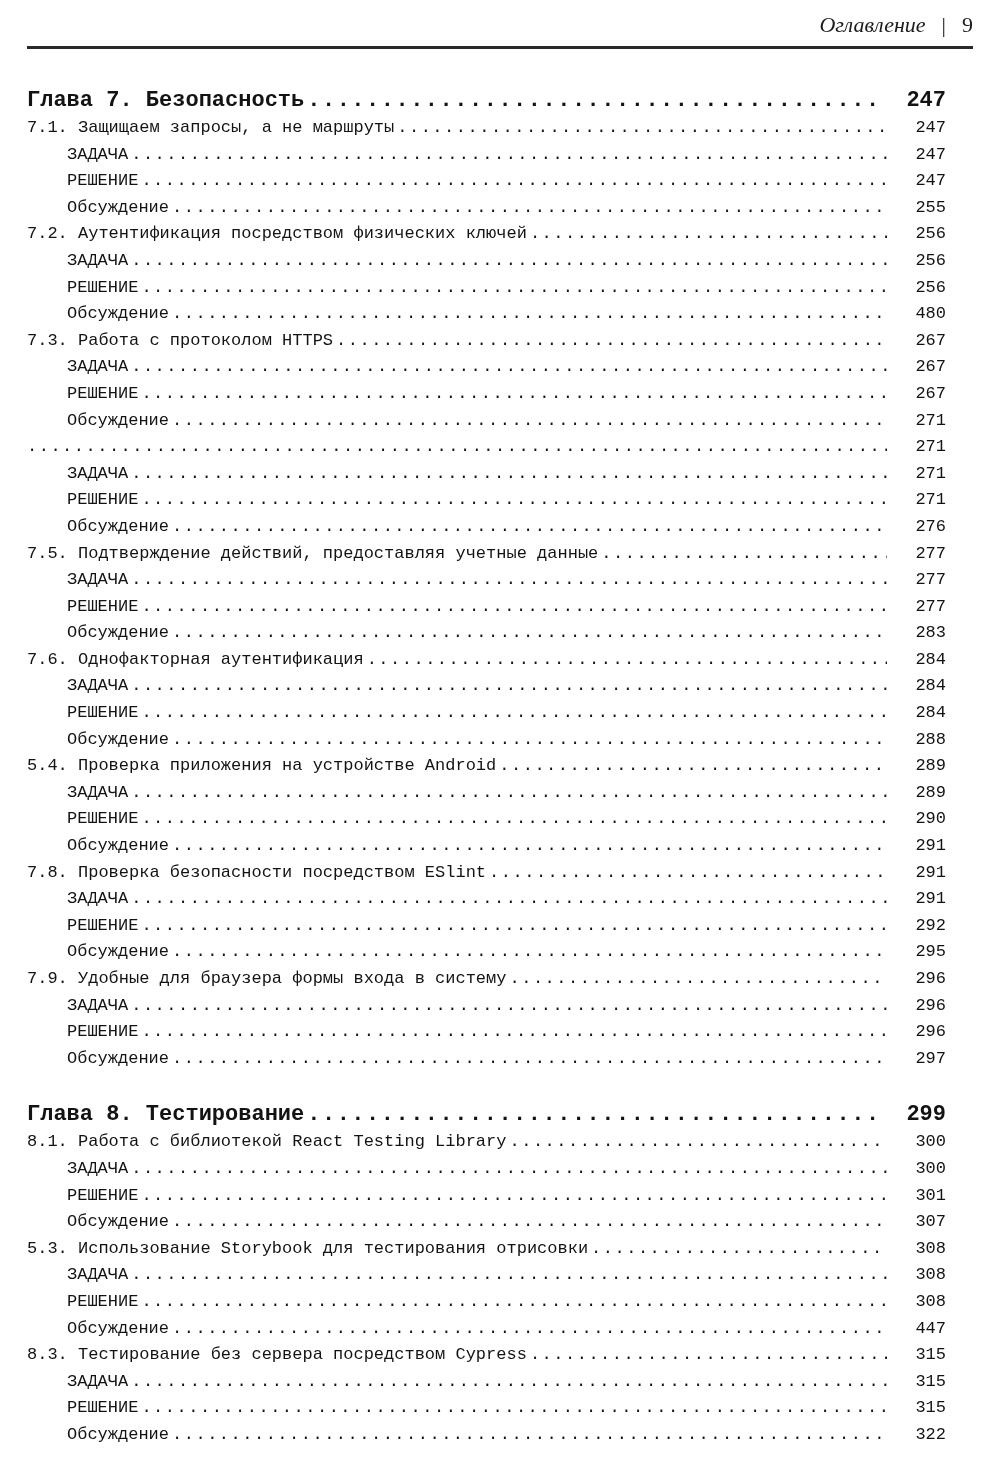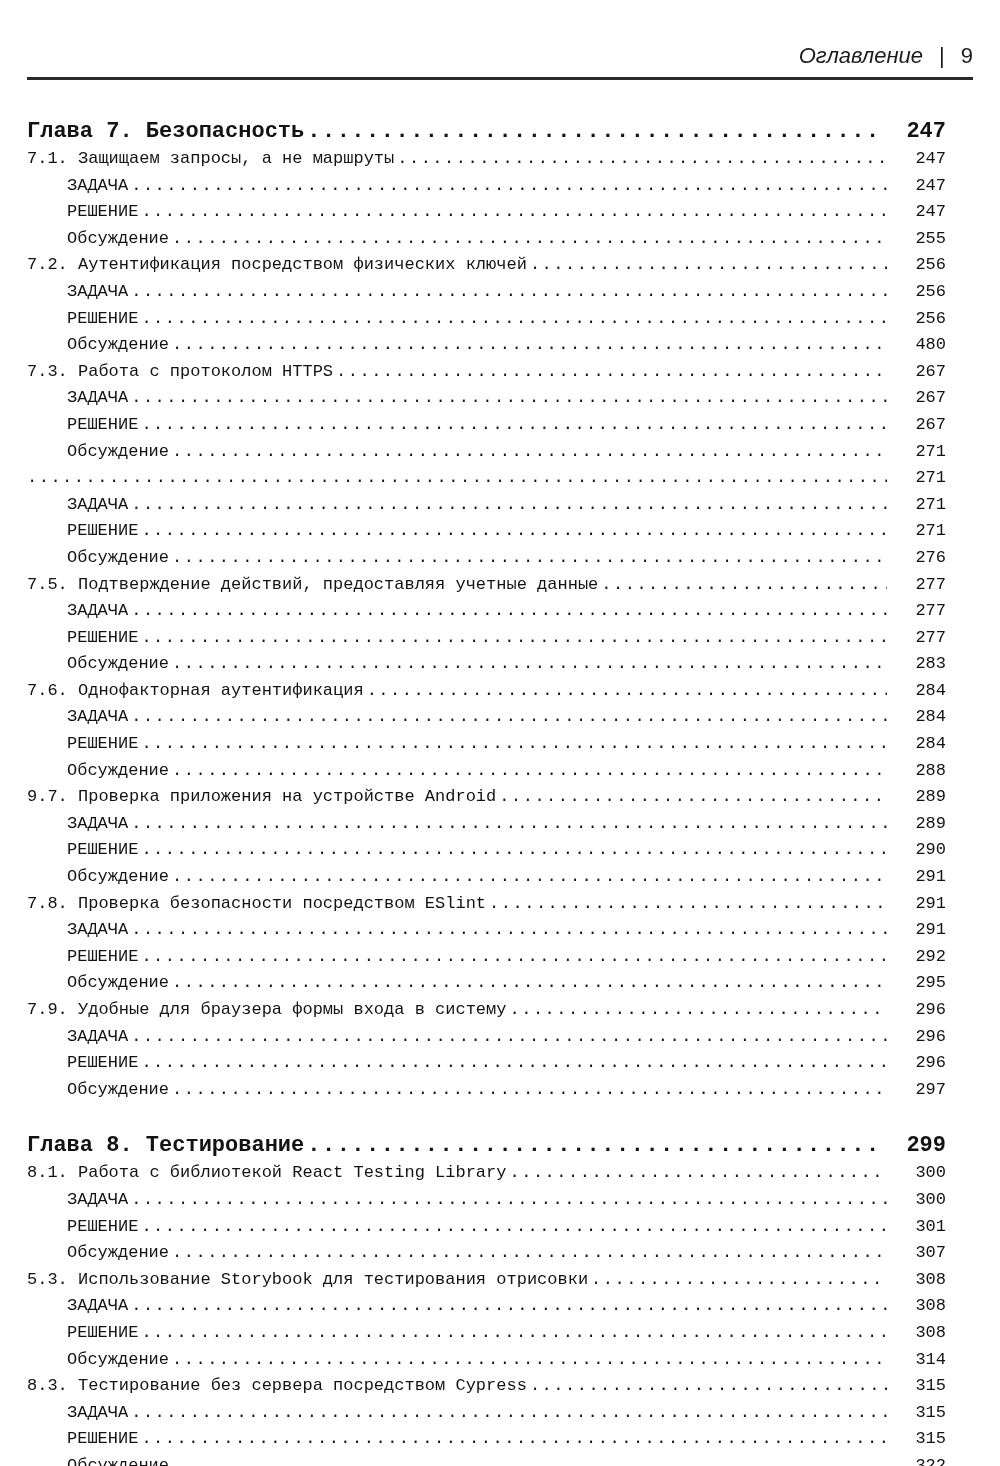--- a/index.html
+++ b/index.html
@@ -16,25 +16,24 @@
   }
   .page {
     padding: 12px 27px 0 27px;
   }
 
   
   .running-head {
     display: flex;
     justify-content: flex-end;
     align-items: baseline;
-    font-family: Liberation Sans, sans-serif;
+    font-family: Liberation Serif, serif;
     font-size: 22px;
     padding-bottom: 8px;
     border-bottom: 3px solid #2a2a2a;
-    margin-top: 31px;
   }
   .running-head .head-title {
     font-style: italic;
     color: #1c1c1c;
   }
   .running-head .head-sep {
     margin: 0 16px;
     color: #1c1c1c;
     font-weight: 400;
   }
@@ -215,21 +214,21 @@
           <span class="title">РЕШЕНИЕ</span>
           <span class="leader"></span>
           <span class="page">284</span>
         </div>
         <div class="row subsection">
           <span class="title">Обсуждение</span>
           <span class="leader"></span>
           <span class="page">288</span>
         </div>
         <div class="row section">
-          <span class="title">9.7. Проверка приложения на устройстве Android</span>
+          <span class="title">5.4. Проверка приложения на устройстве Android</span>
           <span class="leader"></span>
           <span class="page">289</span>
         </div>
         <div class="row subsection">
           <span class="title">ЗАДАЧА</span>
           <span class="leader"></span>
           <span class="page">289</span>
         </div>
         <div class="row subsection">
           <span class="title">РЕШЕНИЕ</span>
@@ -319,21 +318,21 @@
           <span class="page">308</span>
         </div>
         <div class="row subsection">
           <span class="title">РЕШЕНИЕ</span>
           <span class="leader"></span>
           <span class="page">308</span>
         </div>
         <div class="row subsection">
           <span class="title">Обсуждение</span>
           <span class="leader"></span>
-          <span class="page">314</span>
+          <span class="page">447</span>
         </div>
         <div class="row section">
           <span class="title">8.3. Тестирование без сервера посредством Cypress</span>
           <span class="leader"></span>
           <span class="page">315</span>
         </div>
         <div class="row subsection">
           <span class="title">ЗАДАЧА</span>
           <span class="leader"></span>
           <span class="page">315</span>

